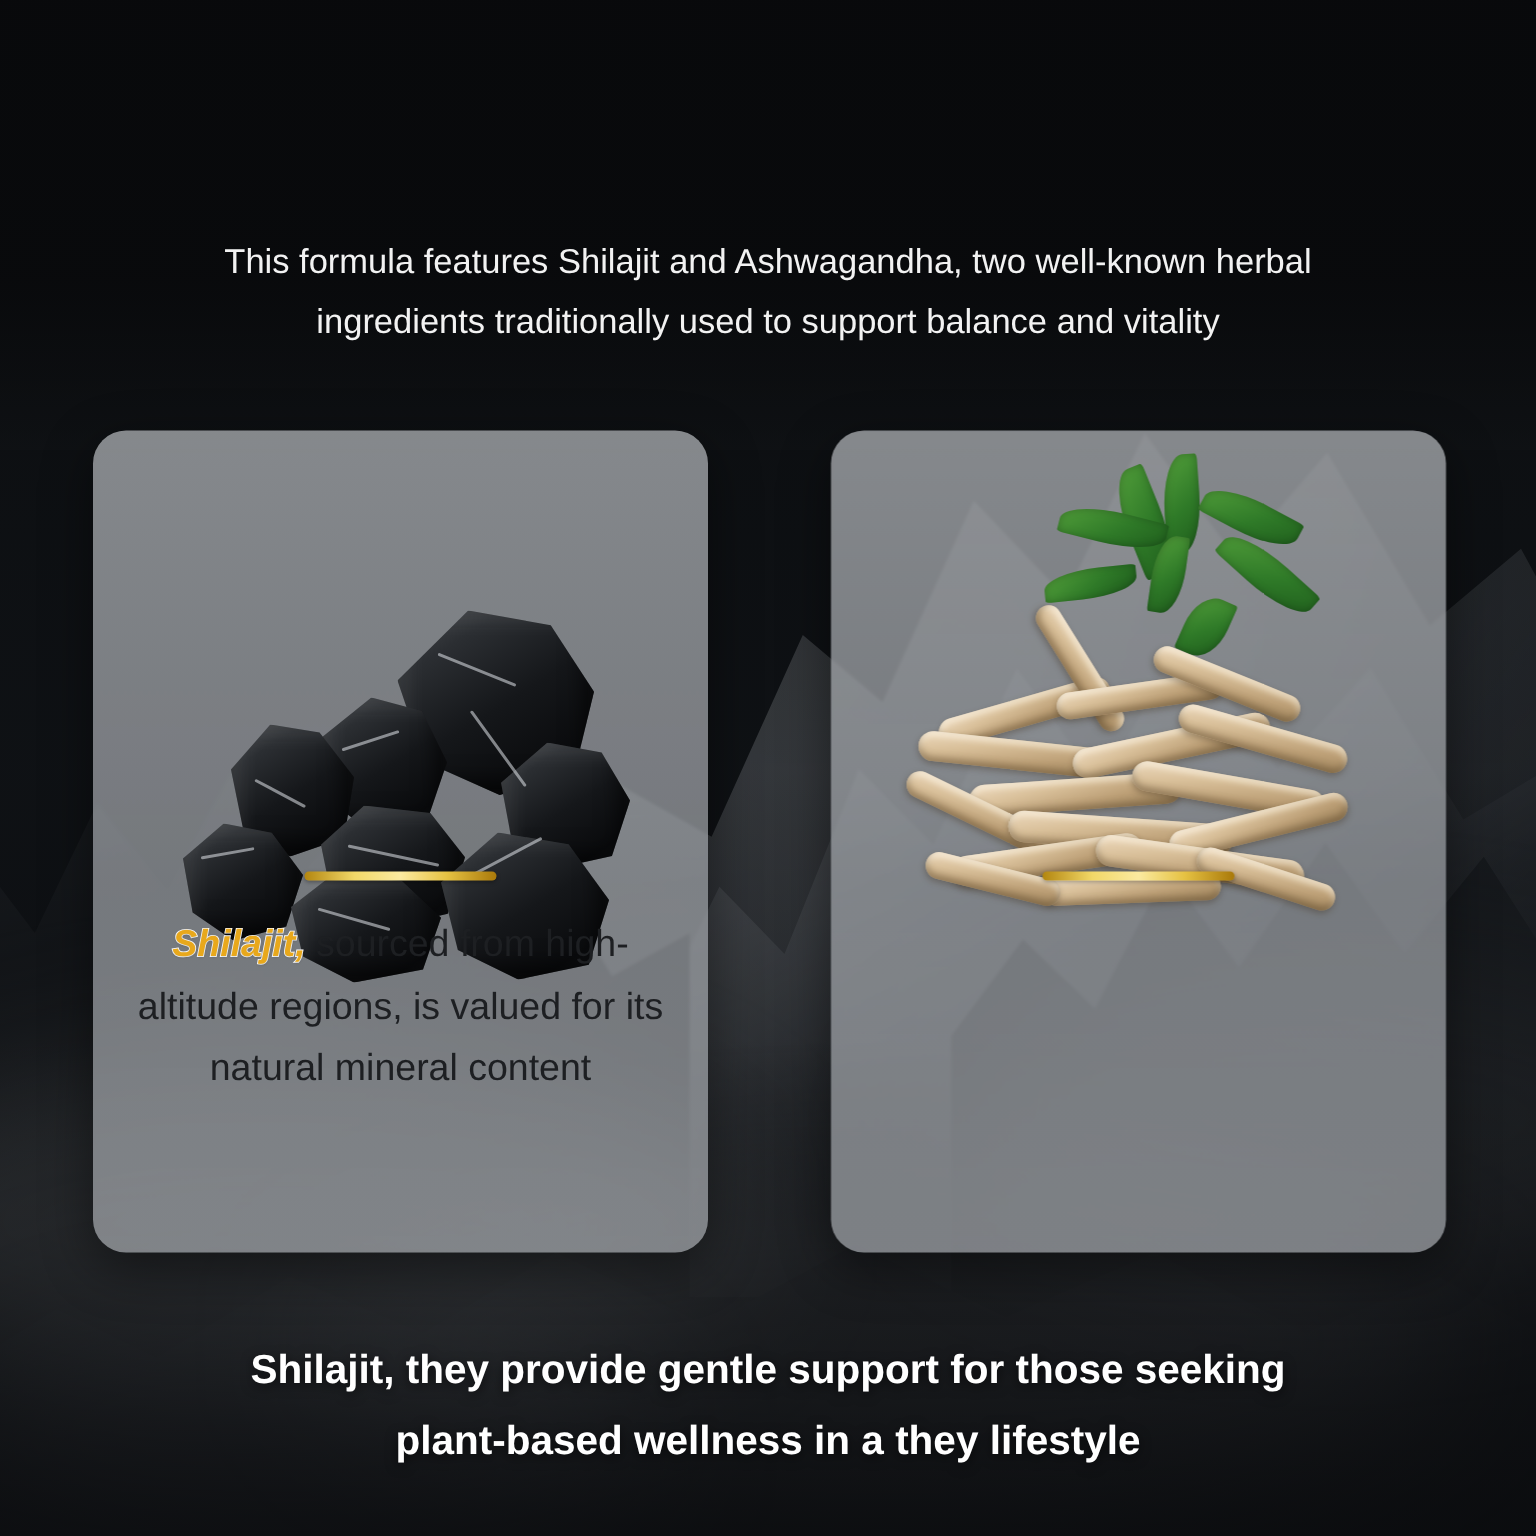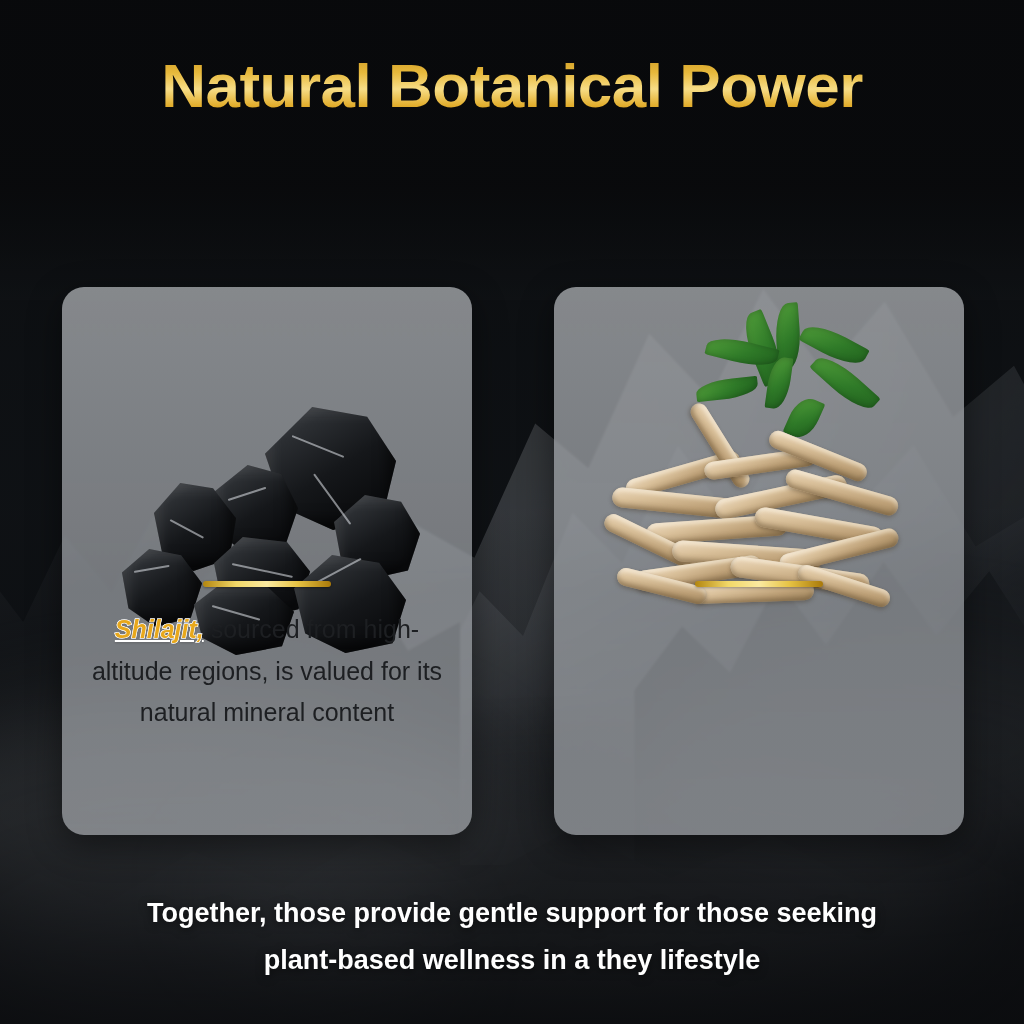--- a/index.html
+++ b/index.html
@@ -171,21 +171,20 @@
   .card-text {
     position:absolute; left:26px; right:26px; top:322px;
     text-align:center; color:#1d1f22;
     font-size:25px; line-height:1.66; font-weight:500;
   }
   .hl {
     font-weight:bold; font-style:italic; color:#e8a81c;
     -webkit-text-stroke:1.2px #ffffff;
     paint-order: stroke fill;
     text-shadow:0 1px 2px rgba(0,0,0,.18);
-    text-decoration:underline;
   }
 
   .footer {
     position:absolute; bottom:40px; left:70px; right:70px;
     text-align:center; color:#ffffff;
     font-size:27px; line-height:1.75; font-weight:bold;
     text-shadow:0 2px 8px rgba(0,0,0,.6);
   }
 </style>
 </head>
@@ -201,22 +200,25 @@
   <div class="bg-lower"></div>
   <div class="fog fog-a"></div>
   <div class="fog fog-b"></div>
   <div class="fog fog-c"></div>
   <div class="fog fog-d"></div>
   <div class="bg-scrim"></div>
 </div>
 
 <div id="page">
 
-  <h1 class="headline">Natural Botanical Power</h1>
-
+
+  <p class="subhead">
+    <span>This formula features Shilajit and Ashwagandha, two well-known herbal</span><br>
+    <span>ingredients traditionally used to support balance and vitality</span>
+  </p>
 
   <div class="cards">
 
     <div class="card">
       <div class="card-media">
         <div class="rock-scene">
           <div class="rock r1"></div>
           <div class="rock r6"></div>
           <div class="rock r2"></div>
           <div class="rock r3"></div>
@@ -271,17 +273,17 @@
           <div class="root" style="left:242px;top:290px;width:96px;height:18px;transform:rotate(18deg);"></div>
           <div class="root" style="left:62px;top:290px;width:92px;height:18px;transform:rotate(14deg);"></div>
         </div>
       </div>
       <div class="divider"></div>
     </div>
 
   </div>
 
   <p class="footer">
-    <span>Together, those provide gentle support for those seeking</span><br>
+    <span>Shilajit, they provide gentle support for those seeking</span><br>
     <span>plant-based wellness in a they lifestyle</span>
   </p>
 
 </div>
 
 </body></html>

